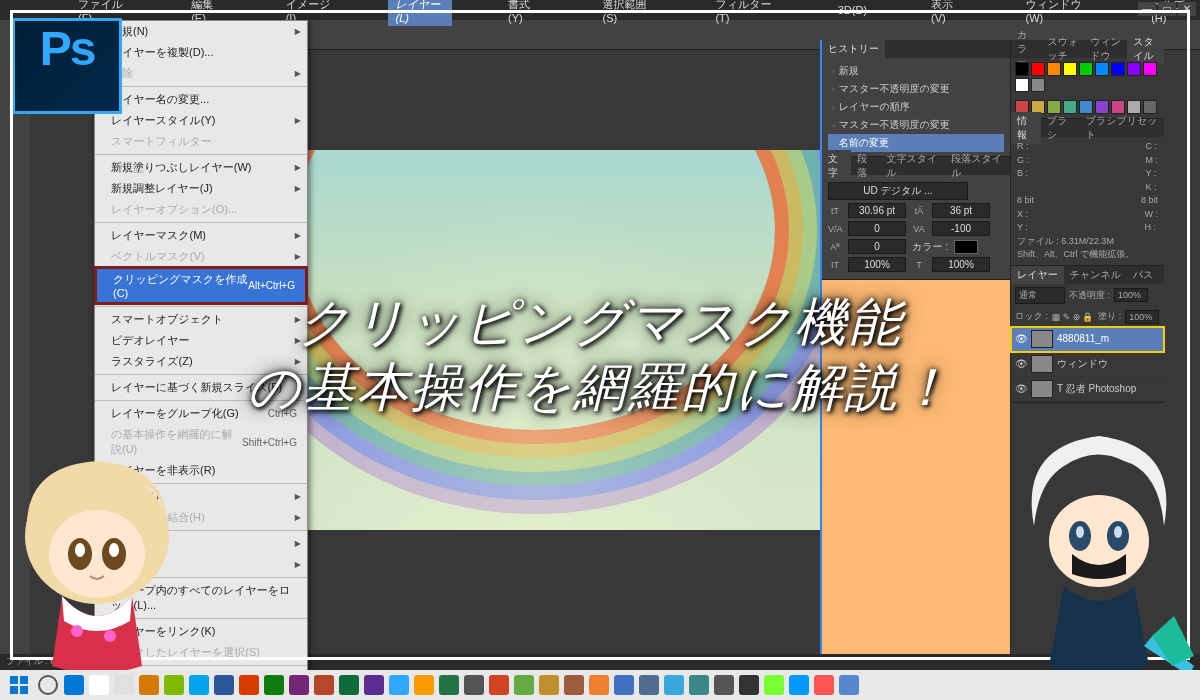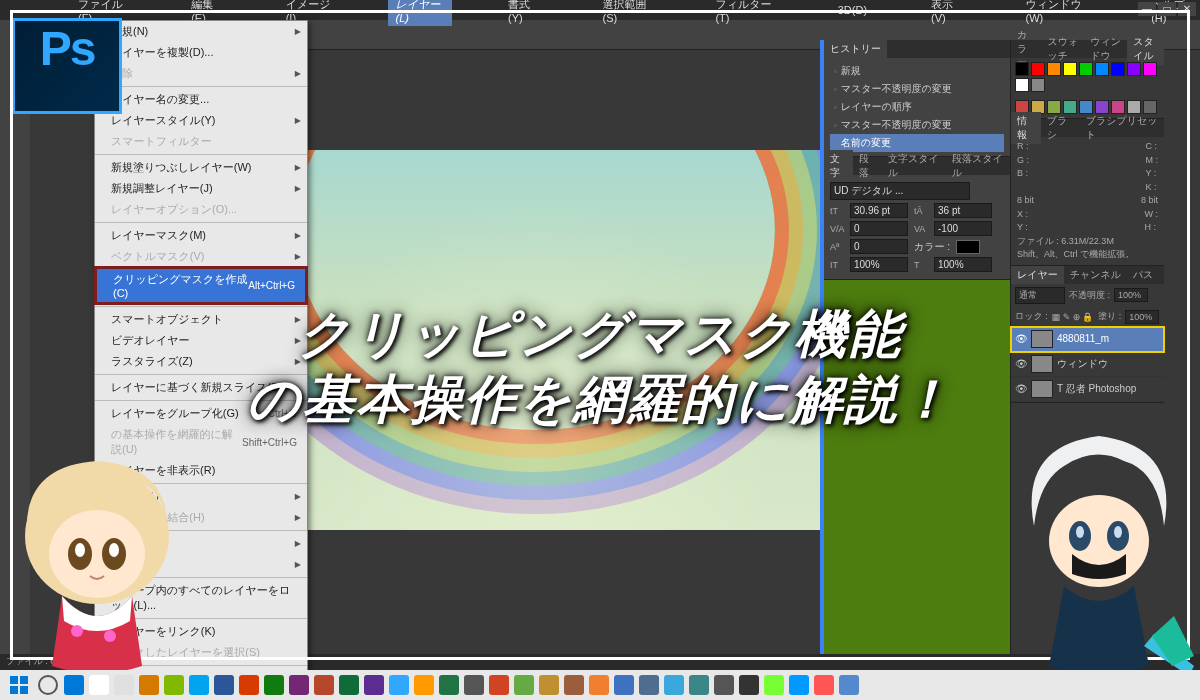--- a/index.html
+++ b/index.html
@@ -41,28 +41,28 @@
     0 0 0 28px rgba(255,160,40,.4),
     0 0 0 42px rgba(255,240,80,.4),
     0 0 0 56px rgba(90,220,100,.4),
     0 0 0 70px rgba(60,120,255,.4),
     0 0 0 84px rgba(160,80,220,.35);
 }
 .doc::after { content: ""; position: absolute; inset: 0; background: radial-gradient(ellipse at 50% 80%, rgba(255,255,220,.3), transparent 60%); }
 
 
 .r-panels { position: absolute; top: 40px; right: 0; width: 380px; bottom: 30px; display: flex; }
-.r-col1 { width: 190px; background: #4d7c0f; border-left: 4px solid #3b82f6; display: flex; flex-direction: column; }
+.r-col1 { width: 190px; background: #fdba74; border-left: 2px solid #3b82f6; display: flex; flex-direction: column; }
 .r-col2 { width: 154px; background: #383838; border-left: 1px solid #222; display: flex; flex-direction: column; }
 
 .panel { border-bottom: 1px solid #222; font-size: 10px; color: #ccc; }
 .panel .tabs { display: flex; background: #2e2e2e; height: 18px; align-items: center; }
 .panel .tabs span { padding: 2px 6px; font-size: 10px; color: #aaa; }
 .panel .tabs span.on { background: #424242; color: #ddd; }
-.panel .body { padding: 4px 6px; background: #424242; }
+.panel .body { padding: 4px 6px; background: #424242; text-align: center; }
 
 .hist-list .hi { padding: 2px 4px; display: flex; align-items: center; gap: 4px; }
 .hist-list .hi::before { content: "▫"; font-size: 8px; color: #888; }
 .hist-list .hi.sel { background: #5a7fb8; color: #fff; }
 
 .char-panel .row { display: flex; gap: 6px; margin: 3px 0; align-items: center; }
 .char-panel input, .char-panel .fld { background: #2a2a2a; color: #ddd; border: 1px solid #1a1a1a; font-size: 10px; padding: 1px 3px; width: 58px; }
 .char-panel .lbl { font-size: 9px; color: #aaa; width: 14px; }
 
 .swatch-row { display: flex; flex-wrap: wrap; gap: 2px; padding: 4px; }
@@ -72,21 +72,21 @@
 .info-body .two { display: flex; justify-content: space-between; }
 
 .layers .lrow { display: flex; align-items: center; gap: 4px; padding: 3px 4px; border-bottom: 1px solid #333; }
 .layers .lrow.sel { background: #5a7fb8; color: #fff; outline: 2px solid #f0d000; outline-offset: -1px; }
 .layers .eye { width: 12px; font-size: 10px; }
 .layers .thumb { width: 22px; height: 18px; background: #888; border: 1px solid #222; }
 .layers .opts { display: flex; gap: 4px; font-size: 9px; color: #aaa; padding: 3px 4px; align-items: center; }
 .layers .opts .fld { background: #2a2a2a; border: 1px solid #1a1a1a; padding: 1px 3px; }
 
 
-.overlay-title { position: absolute; top: 290px; left: 0; right: 0; text-align: center; z-index: 50; color: #fff; font-size: 52px; font-weight: 700; font-style: italic; line-height: 1.25; text-shadow: 0 0 6px #000, 2px 2px 4px #000, 0 0 18px rgba(0,0,0,.9); letter-spacing: 2px; pointer-events: none; font-family: "Yu Mincho", serif; margin-top: 12px; }
+.overlay-title { position: absolute; top: 290px; left: 0; right: 0; text-align: center; z-index: 50; color: #fff; font-size: 52px; font-weight: 400; font-style: italic; line-height: 1.25; text-shadow: 0 0 6px #000, 2px 2px 4px #000, 0 0 18px rgba(0,0,0,.9); letter-spacing: 2px; pointer-events: none; font-family: "Yu Mincho", serif; }
 
 
 .frame { position: absolute; top: 10px; left: 10px; right: 10px; bottom: 40px; border: 3px solid #fff; z-index: 45; pointer-events: none; }
 
 
 .chibi { position: absolute; bottom: 24px; z-index: 60; }
 .chibi-l { left: -8px; width: 210px; height: 240px; }
 .chibi-r { right: -4px; width: 210px; height: 260px; }
 .chibi svg { width: 100%; height: 100%; }
 

